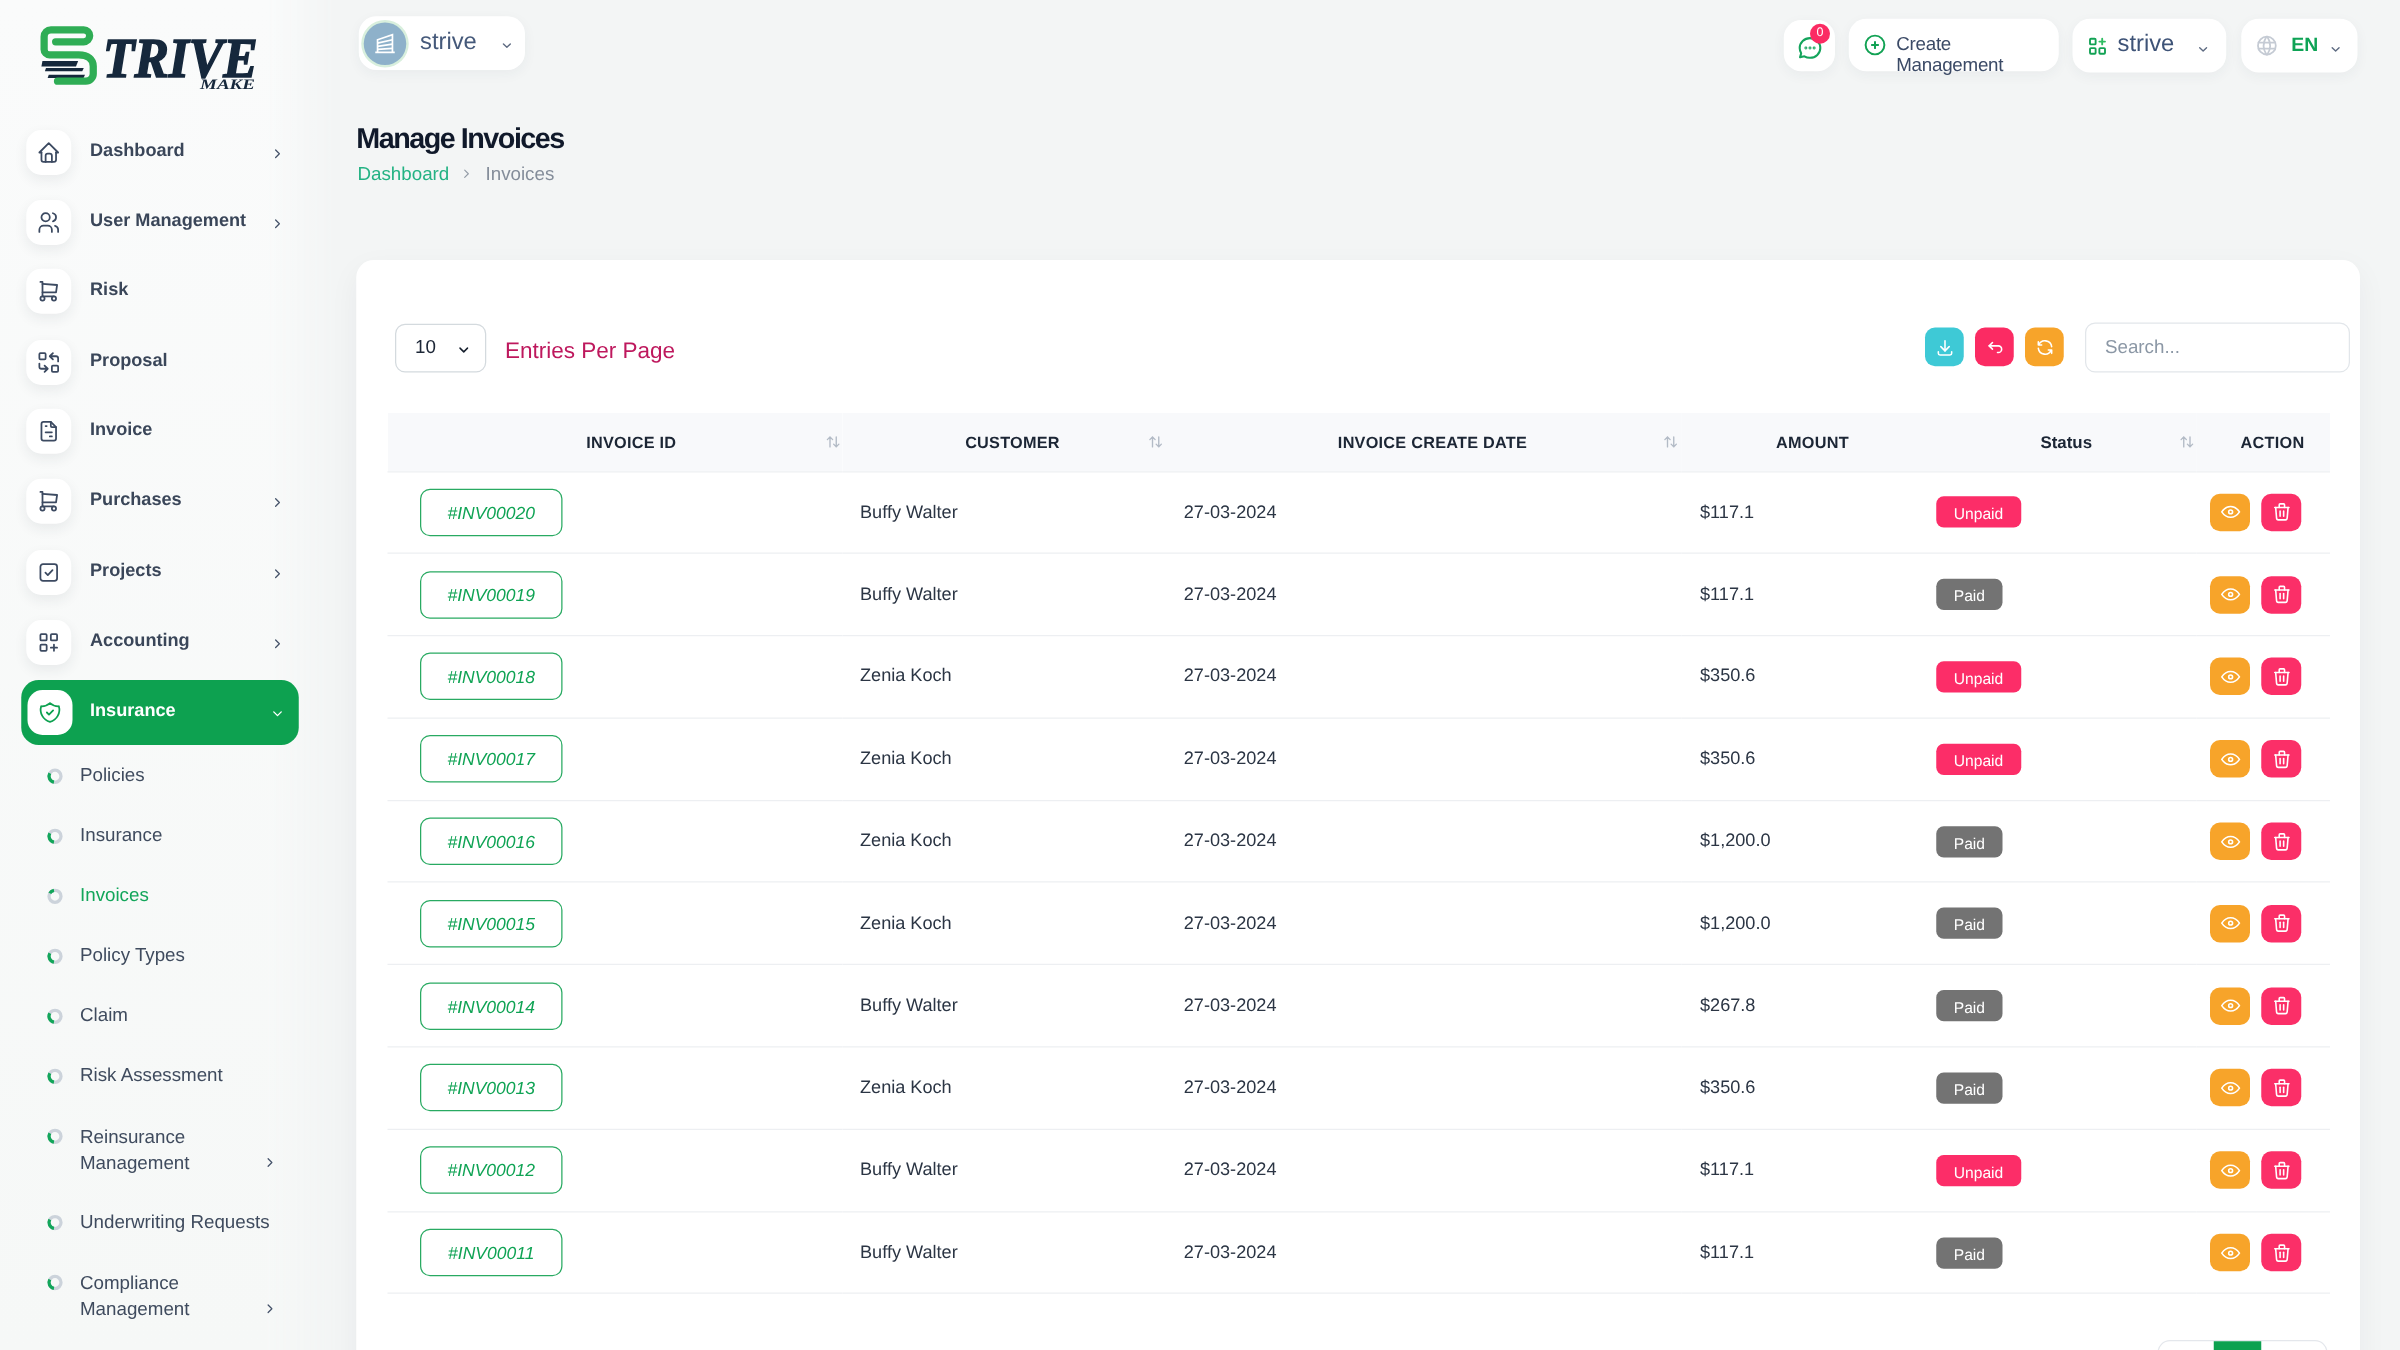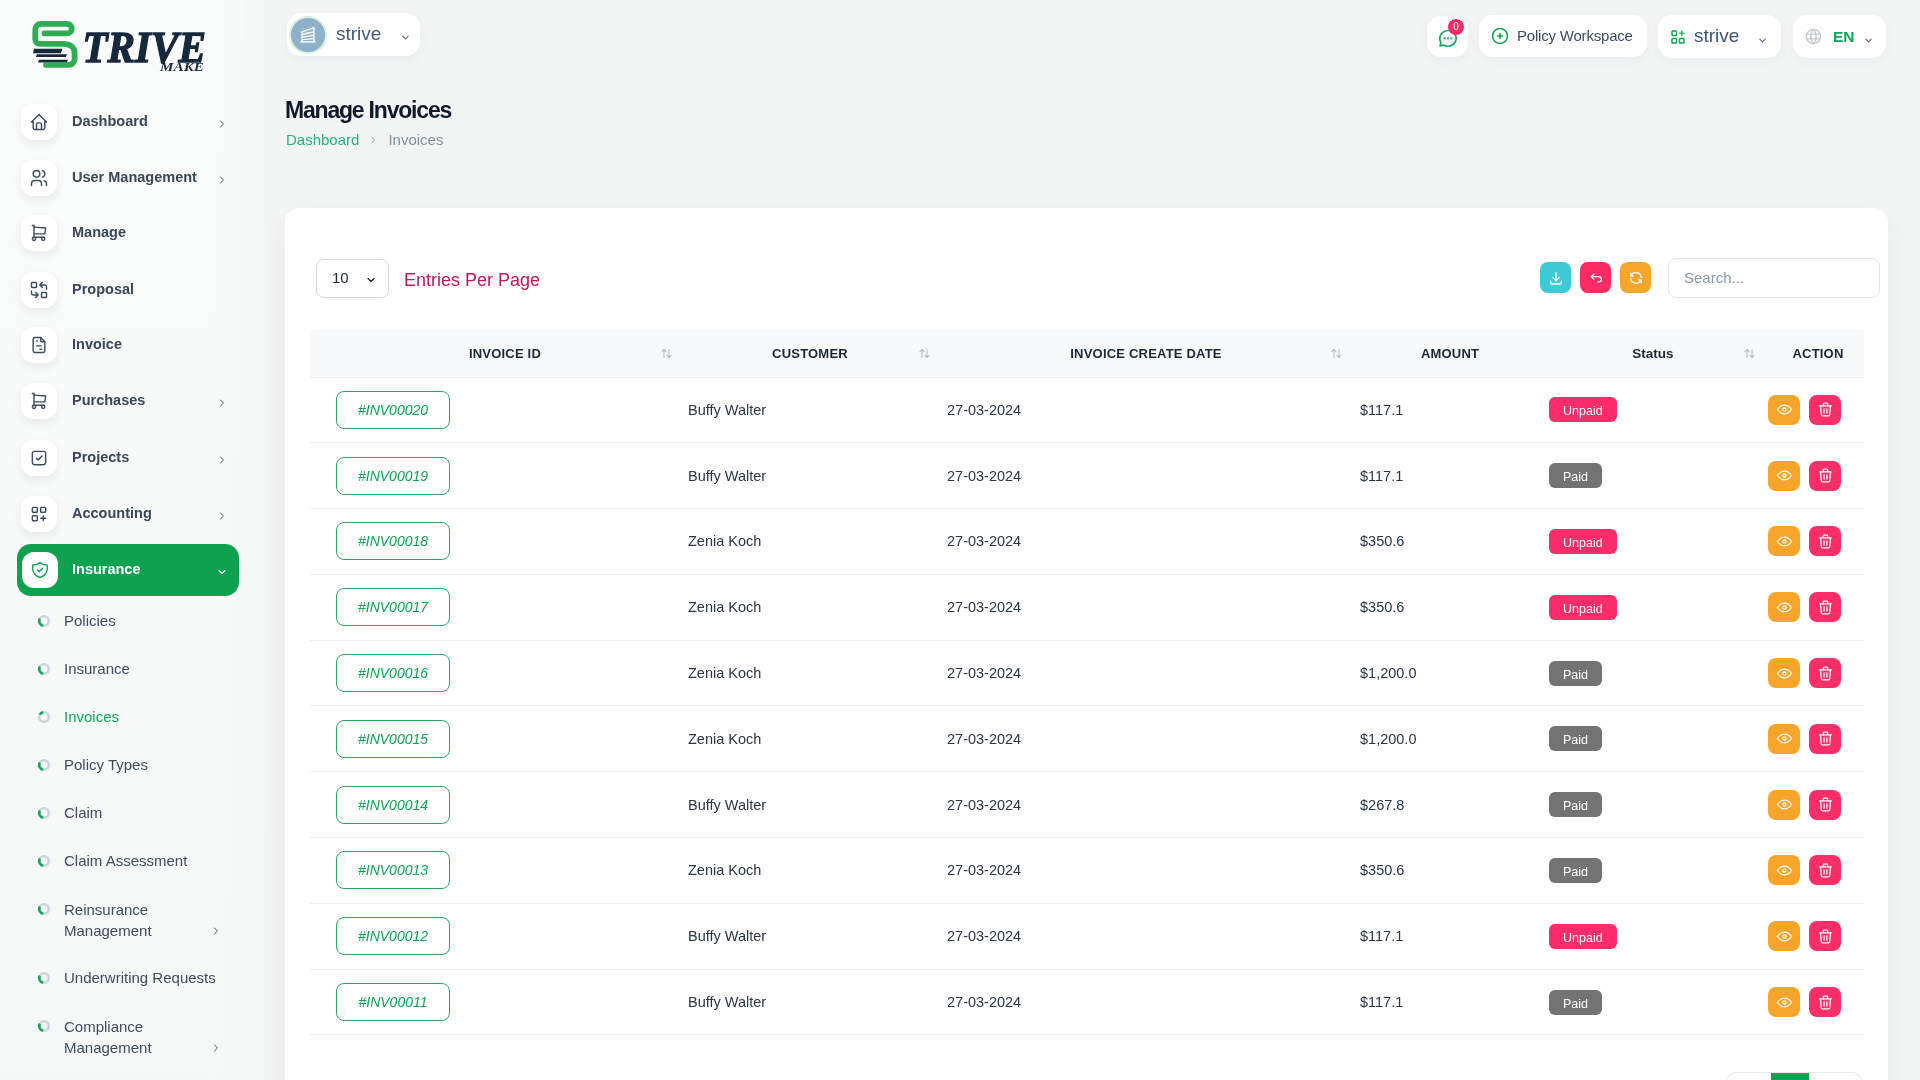--- a/index.html
+++ b/index.html
@@ -152,21 +152,21 @@
       </svg></div>
 
     <div class="iconbox" style="top:215px">
       <svg viewBox="0 0 24 24">
         <circle cx="6" cy="19" r="2"></circle>
         <circle cx="17" cy="19" r="2"></circle>
         <path d="M17 17h-11v-14h-2"></path>
         <path d="M6 5l14 1l-1 7h-13"></path>
       </svg>
     </div>
-    <div class="mlabel" style="top:224px">Manage</div>
+    <div class="mlabel" style="top:224px">Risk</div>
 
     <div class="iconbox" style="top:272px">
       <svg viewBox="0 0 24 24">
         <rect x="3" y="3" width="6" height="6" rx="1"></rect>
         <rect x="15" y="15" width="6" height="6" rx="1"></rect>
         <path d="M21 11v-3a2 2 0 0 0 -2 -2h-6l3 3m0 -6l-3 3"></path>
         <path d="M3 13v3a2 2 0 0 0 2 2h6l-3 -3m0 6l3 -3"></path>
       </svg>
     </div>
     <div class="mlabel" style="top:281px">Proposal</div>
@@ -254,21 +254,21 @@
     <div class="slabel" style="top:756px">Policy Types</div>
     <div class="sbullet" style="top:806px"><svg width="14" height="14" viewBox="0 0 14 14">
         <circle cx="7" cy="7" r="4.8" fill="none" stroke="#ccd3db" stroke-width="2.6"></circle>
         <path d="M 6.17 11.72 A 4.8 4.8 0 0 1 2.84 4.6" fill="none" stroke="#12a65a" stroke-width="2.6"></path>
       </svg></div>
     <div class="slabel" style="top:804px">Claim</div>
     <div class="sbullet" style="top:854px"><svg width="14" height="14" viewBox="0 0 14 14">
         <circle cx="7" cy="7" r="4.8" fill="none" stroke="#ccd3db" stroke-width="2.6"></circle>
         <path d="M 6.17 11.72 A 4.8 4.8 0 0 1 2.84 4.6" fill="none" stroke="#12a65a" stroke-width="2.6"></path>
       </svg></div>
-    <div class="slabel" style="top:852px">Claim Assessment</div>
+    <div class="slabel" style="top:852px">Risk Assessment</div>
     <div class="sbullet" style="top:902px"><svg width="14" height="14" viewBox="0 0 14 14">
         <circle cx="7" cy="7" r="4.8" fill="none" stroke="#ccd3db" stroke-width="2.6"></circle>
         <path d="M 6.17 11.72 A 4.8 4.8 0 0 1 2.84 4.6" fill="none" stroke="#12a65a" stroke-width="2.6"></path>
       </svg></div>
     <div class="swrap" style="top:899px">Reinsurance Management</div>
     <div class="schev" style="top:923px"><svg viewBox="0 0 24 24">
         <path d="M9 6l6 6l-6 6"></path>
       </svg></div>
     <div class="sbullet" style="top:971px"><svg width="14" height="14" viewBox="0 0 14 14">
         <circle cx="7" cy="7" r="4.8" fill="none" stroke="#ccd3db" stroke-width="2.6"></circle>
@@ -314,21 +314,21 @@
       <div class="abs" style="left:21px; top:3px; width:16px; height:16px; border-radius:50%;
            background:#fb2b63; color:#fff; font-size:10px; text-align:center; line-height:16px;">0</div>
     </div>
 
     <div class="tpill" style="left:1479px; top:15px; width:168px; height:42px;">
       <svg class="abs" style="left:11px; top:11px;" width="20" height="20" viewBox="0 0 24 24" fill="none" stroke="#12a254" stroke-width="1.9" stroke-linecap="round">
         <circle cx="12" cy="12" r="9"></circle>
         <path d="M9 12h6"></path>
         <path d="M12 9v6"></path>
       </svg>
-      <div class="abs" style="left:38px; top:12px; font-size:15px; letter-spacing:-0.2px; color:#3b4a66;">Policy Workspace</div>
+      <div class="abs" style="left:38px; top:12px; font-size:15px; letter-spacing:-0.2px; color:#3b4a66;">Create Management</div>
     </div>
 
     <div class="tpill" style="left:1658px; top:15px; width:123px; height:43px;">
       <svg class="abs" style="left:11px; top:13px;" width="18" height="18" viewBox="0 0 24 24" fill="none" stroke="#12a254" stroke-width="2" stroke-linecap="round">
         <rect x="4" y="4" width="6" height="6" rx="1"></rect>
         <rect x="4" y="14" width="6" height="6" rx="1"></rect>
         <rect x="14" y="14" width="6" height="6" rx="1"></rect>
         <path d="M14 7h6m-3 -3v6" stroke="#2fbd62"></path>
       </svg>
       <div class="abs" style="left:36px; top:10px; font-size:19px; font-weight:400; color:#3e5377;">strive</div>

